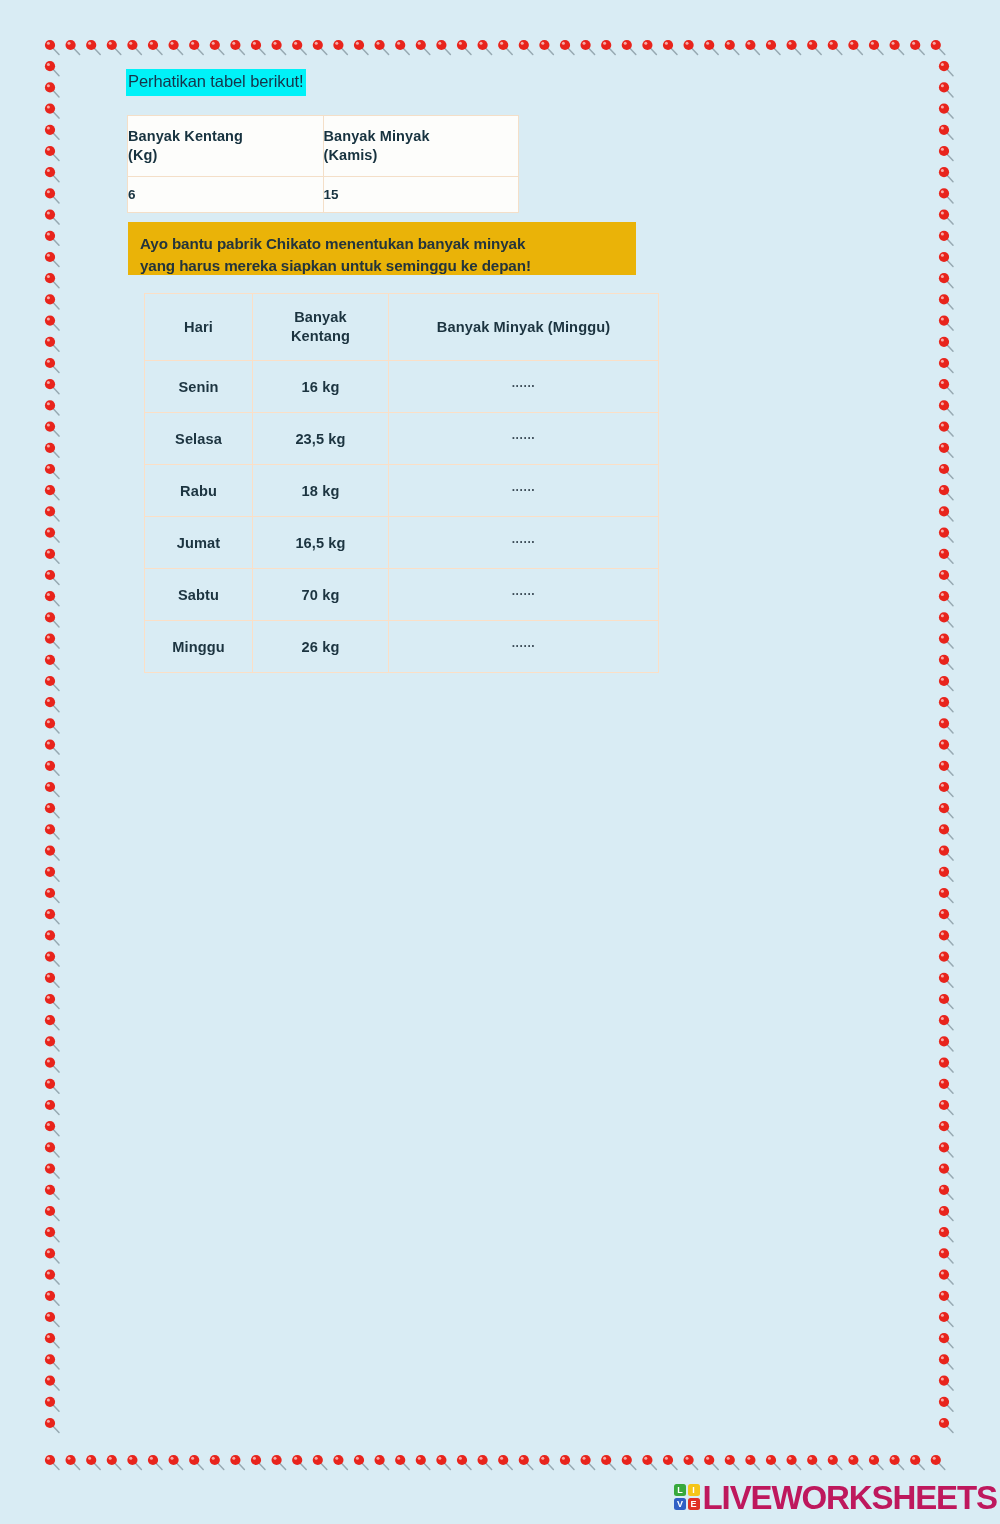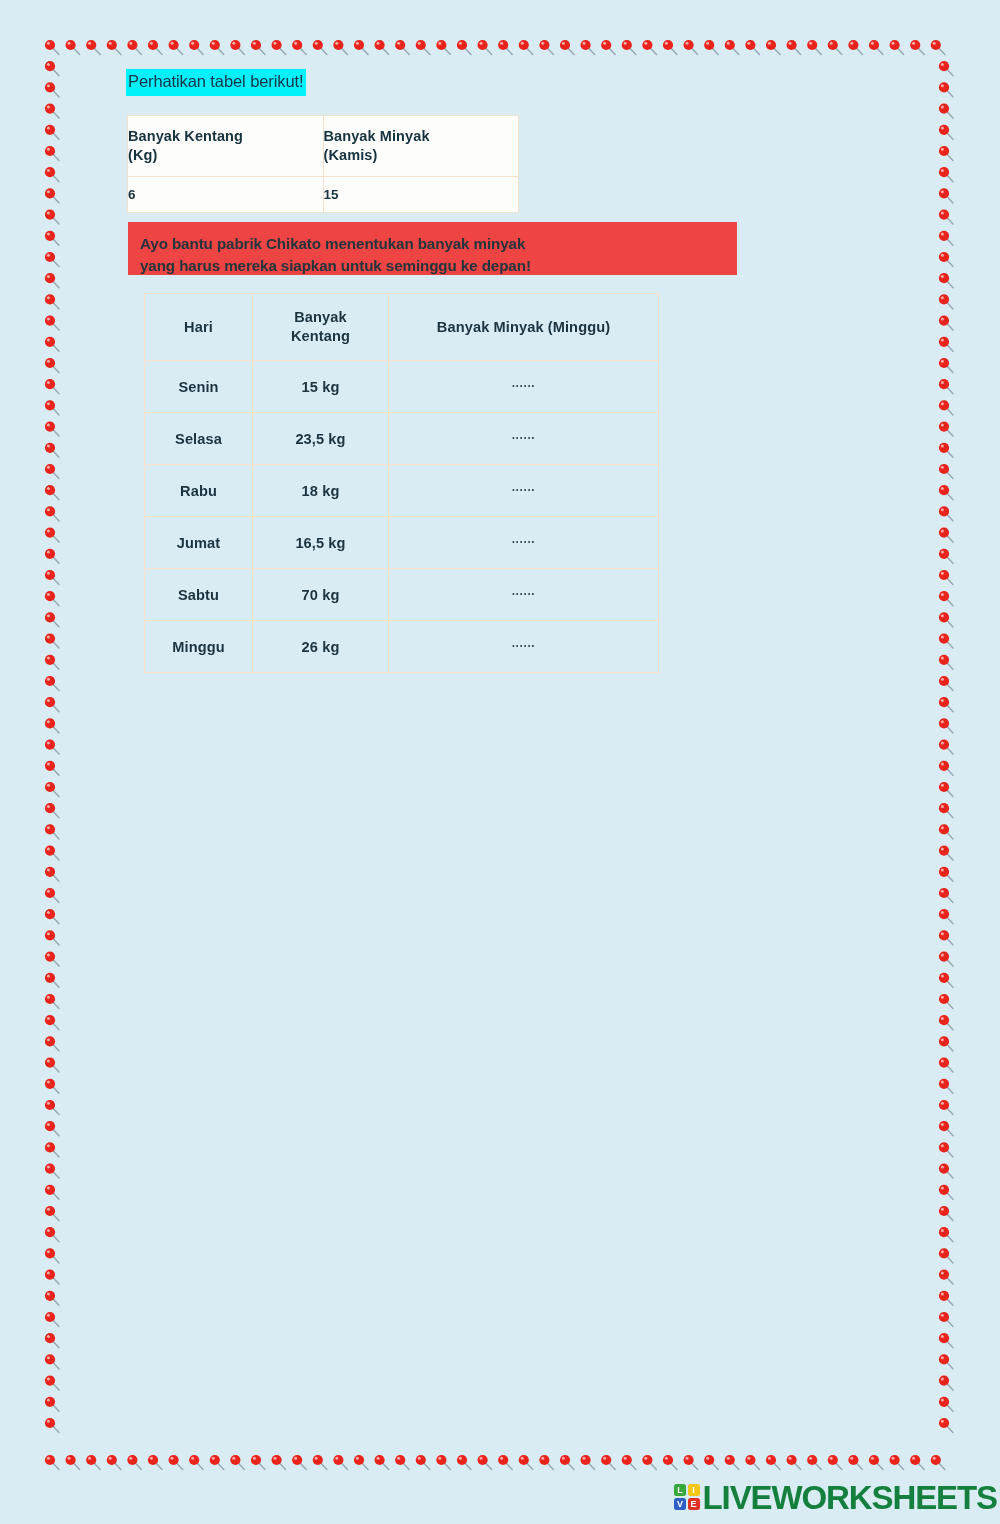--- a/index.html
+++ b/index.html
@@ -79,23 +79,23 @@
     height: 35px;
     font-weight: bold;
     font-size: 13.5px;
   }
 
   
   .prompt-box {
     position: absolute;
     left: 128px;
     top: 222px;
-    width: 609px;
+    width: 508px;
     height: 53px;
-    background: #ef4444;
+    background: #eab308;
     color: #23343c;
     font-size: 15.2px;
     font-weight: 600;
     line-height: 1.42;
     padding: 11px 14px 0 12px;
     box-sizing: border-box;
     letter-spacing: -0.1px;
   }
   .prompt-box span { display: block; }
 
@@ -168,21 +168,21 @@
     font-weight: bold;
     line-height: 12px;
     text-align: center;
     font-family: "Liberation Sans", sans-serif;
   }
   .tile-l { background: #37a93c; }
   .tile-i { background: #f5c518; }
   .tile-v { background: #2f5fc4; }
   .tile-e { background: #e03127; }
   .logo-word {
-    color: #15803d;
+    color: #be185d;
     font-size: 33px;
     font-weight: bold;
     letter-spacing: -1.1px;
     line-height: 1;
   }
 </style>
 </head>
 <body>
 
 <svg id="pin-border" viewBox="0 0 1000 1524" width="1000" height="1524" xmlns="http://www.w3.org/2000/svg" aria-hidden="true">
@@ -888,21 +888,21 @@
           <span>Kentang</span>
         </th>
         <th>
           <span>Banyak Minyak (Minggu)</span>
         </th>
       </tr>
     </thead>
     <tbody id="exercise-body">
         <tr>
           <td>Senin</td>
-          <td>15 kg</td>
+          <td>16 kg</td>
           <td><span class="ans-dots">......</span></td>
         </tr>
         <tr>
           <td>Selasa</td>
           <td>23,5 kg</td>
           <td><span class="ans-dots">......</span></td>
         </tr>
         <tr>
           <td>Rabu</td>
           <td>18 kg</td>

